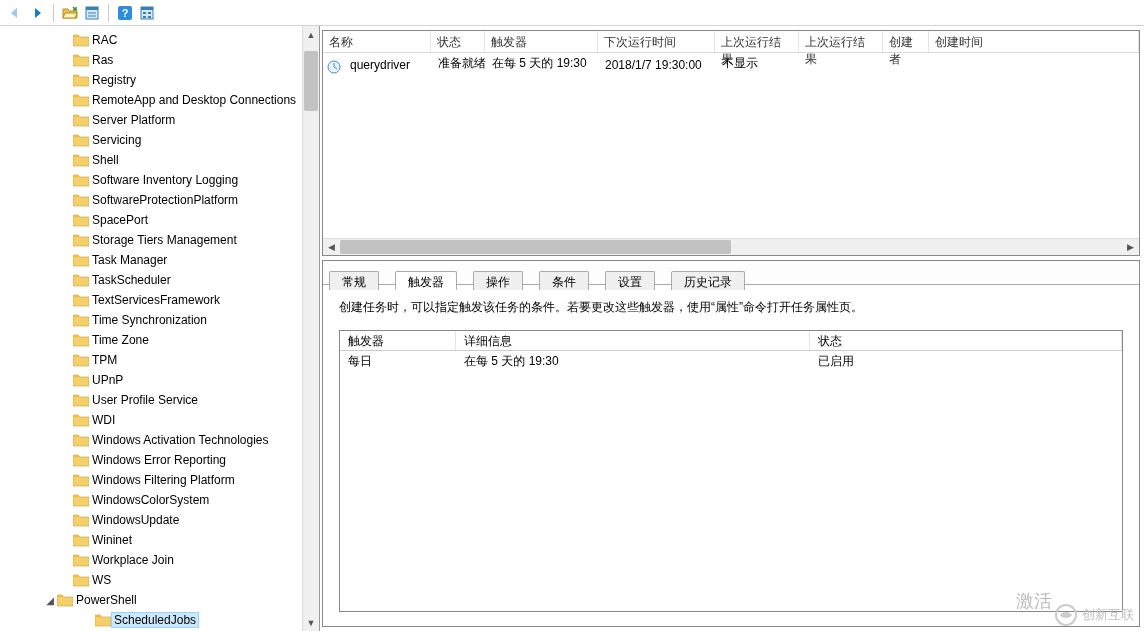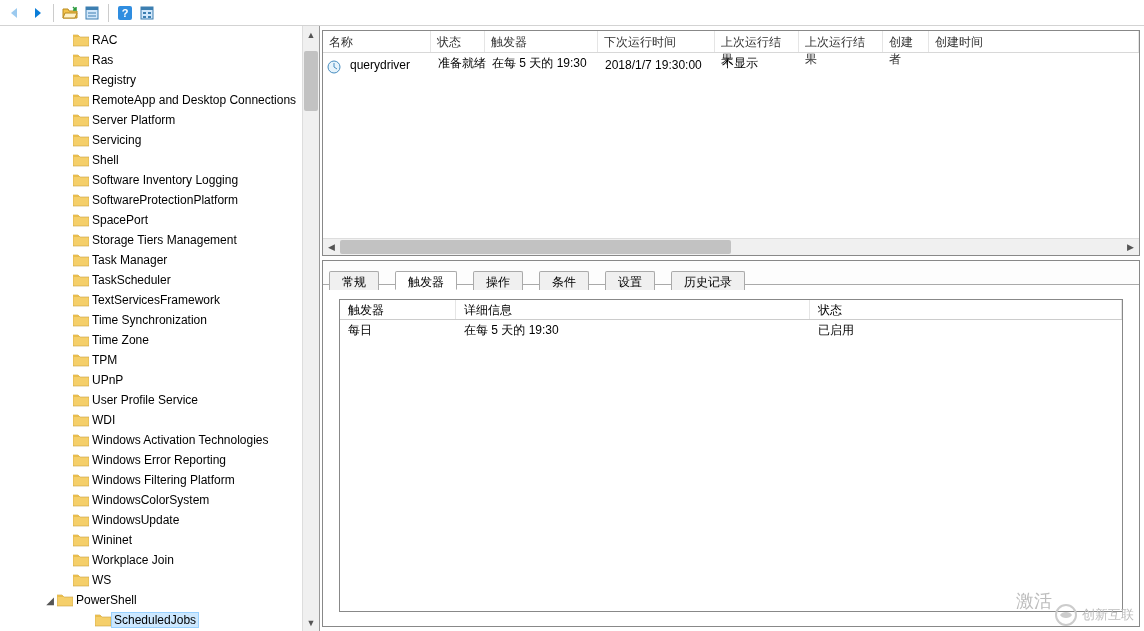--- a/index.html
+++ b/index.html
@@ -465,20 +465,21 @@
     <div class="detail">
       <div class="tabbar">
         <div class="tab">常规</div>
         <div class="tab active">触发器</div>
         <div class="tab">操作</div>
         <div class="tab">条件</div>
         <div class="tab">设置</div>
         <div class="tab">历史记录</div>
       </div>
       <div class="tabcontent">
+        <div class="tabdesc">创建任务时，可以指定触发该任务的条件。若要更改这些触发器，使用“属性”命令打开任务属性页。</div>
         <div class="triggergrid">
           <div class="tg-header">
             <div class="col" style="width:116px">触发器</div>
             <div class="col" style="width:354px">详细信息</div>
             <div class="col" style="flex:1">状态</div>
           </div>
           <div class="tg-body">
             <div class="row">
               <div class="cell" style="width:116px">每日</div>
               <div class="cell" style="width:354px">在每 5 天的 19:30</div>

